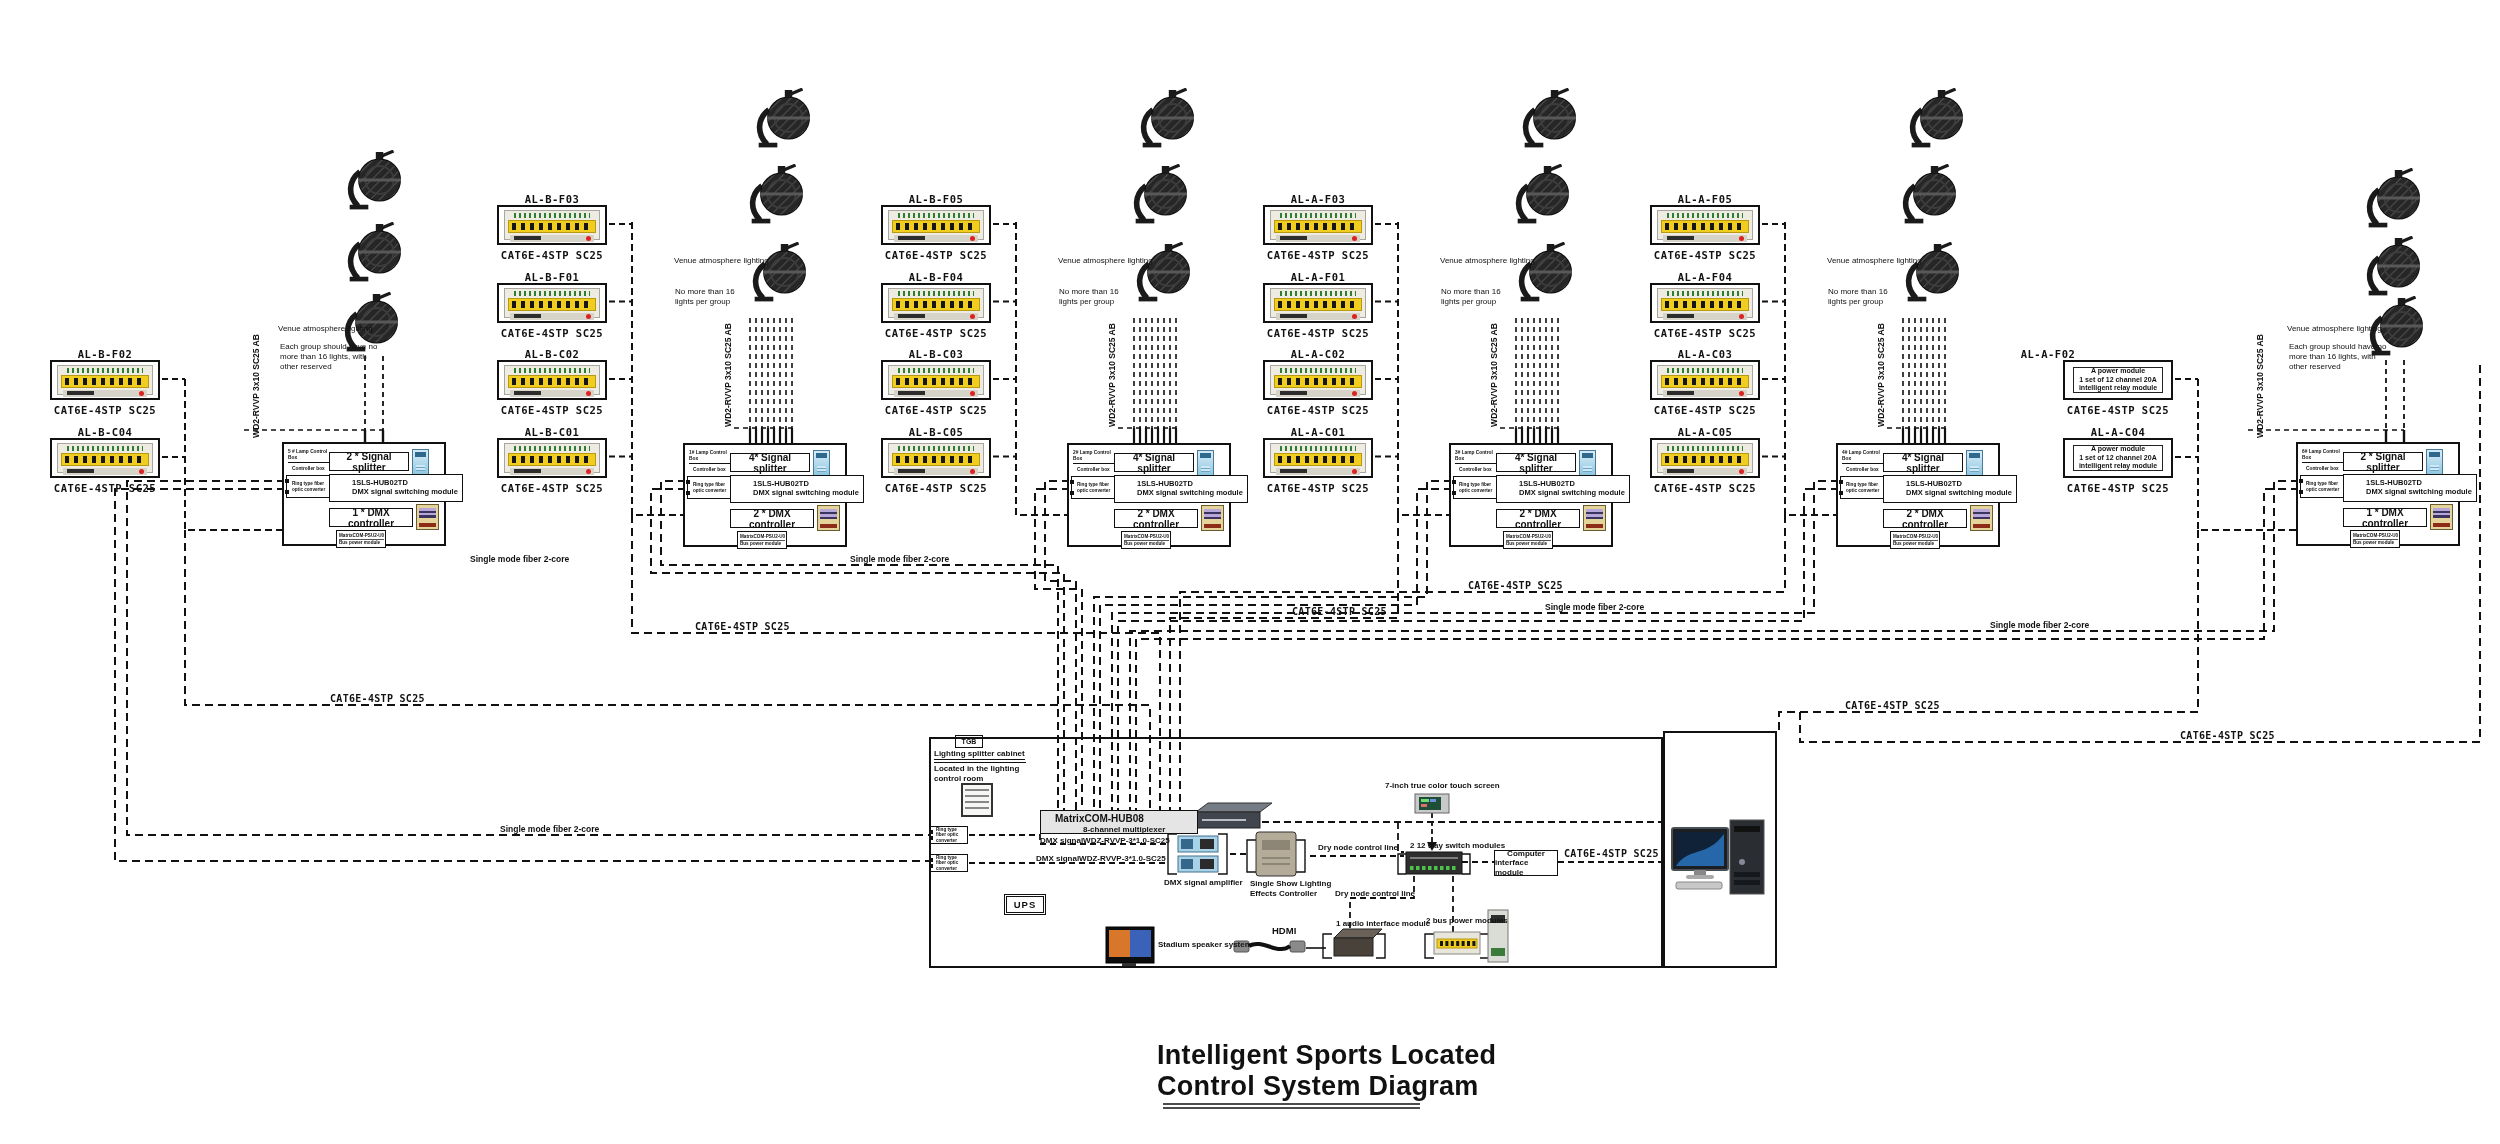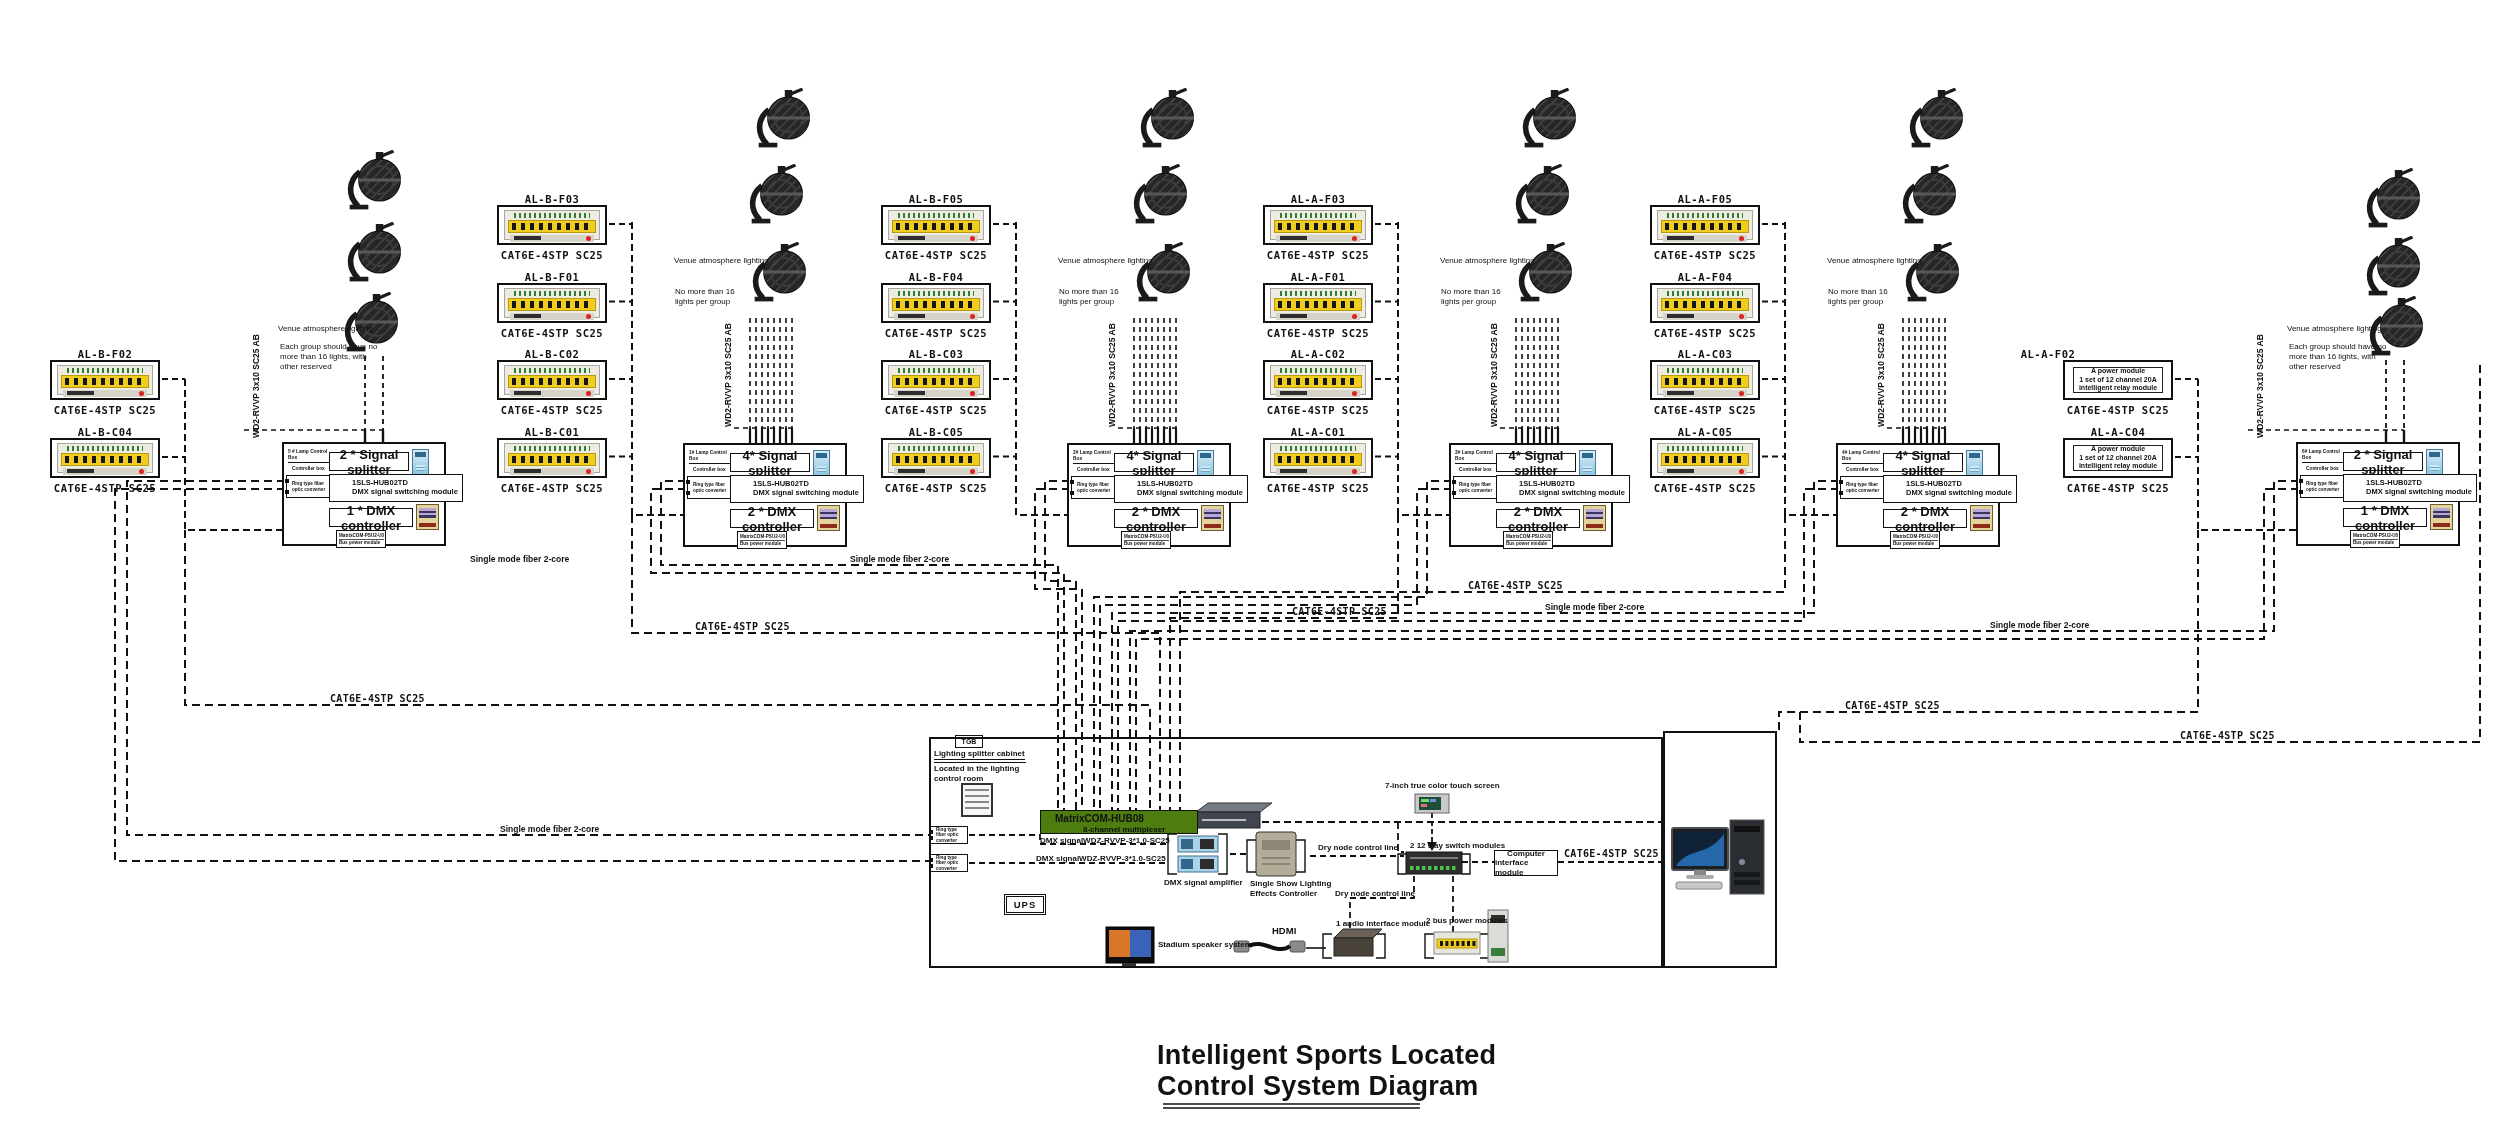--- a/index.html
+++ b/index.html
@@ -18,21 +18,21 @@
   .r-bot{height:7px;margin:2px 5px 0;background:#d6d4c8;position:relative;}
   .r-bot::before{content:"";position:absolute;left:4px;top:1px;width:32%;height:4px;background:#2d2d2d;}
   .r-bot::after{content:"";position:absolute;right:3px;top:1px;width:5px;height:5px;border-radius:50%;background:#d22;}
   .power-inner{position:absolute;inset:5px 8px;border:1.5px solid #222;display:flex;flex-direction:column;
       align-items:center;justify-content:center;font-size:7px;font-weight:bold;line-height:1.25;text-align:center;}
   .ctrl{border:2px solid #111;background:#fff;z-index:2;}
   .ctrl-title{position:absolute;left:4px;top:5px;width:48px;font-size:4.8px;font-weight:bold;line-height:1.3;}
   .ctrl-title .t1{display:block;border-bottom:.8px solid #111;padding-bottom:1px;}
   .ctrl-title .t2{display:block;margin-top:3px;margin-left:4px;}
   .cbox{position:absolute;border:1.4px solid #111;background:#fff;display:flex;align-items:center;
-        justify-content:center;font-size:13px;font-weight:bold;text-align:center;}
+        justify-content:center;font-size:10px;font-weight:bold;text-align:center;}
   .hubbox{flex-direction:column;align-items:flex-start;justify-content:center;padding-left:22px;line-height:1.15;font-size:7.5px;}
   .busbox{flex-direction:column;font-size:4.6px;line-height:1.3;align-items:flex-start;padding-left:2px;}
   .busbox span{border-bottom:.5px solid #555;}
   .busbox span:last-child{border-bottom:none;}
   .conv{position:absolute;border:1px solid #111;background:#fff;font-size:4.6px;font-weight:bold;
         line-height:1.1;display:flex;align-items:center;padding-left:5px;}
   .conv::before{content:"";position:absolute;left:-2px;top:3px;width:4px;height:4px;background:#111;}
   .conv::after{content:"";position:absolute;left:-2px;bottom:3px;width:4px;height:4px;background:#111;}
   .dev-blue{position:absolute;background:linear-gradient(#cfe8f5 15%,#8fc6e0);border:1px solid #4a7a99;}
   .dev-blue::before{content:"";position:absolute;left:2px;right:2px;top:2px;height:5px;background:#2e688c;}
@@ -48,21 +48,21 @@
   .runlabel{font-family:"DejaVu Sans Mono",monospace;font-size:10px;font-weight:bold;letter-spacing:.3px;
             white-space:nowrap;z-index:3;}
   .fiblabel{font-size:8.5px;font-weight:bold;white-space:nowrap;z-index:3;}
   .bigbox{border:2.5px solid #111;background:transparent;z-index:1;}
   .crlabel{font-size:8px;font-weight:bold;line-height:1.3;z-index:3;}
   .tgb{border:1.2px solid #111;font-size:7px;font-weight:bold;text-align:center;line-height:12px;z-index:3;}
   .ups{border:1.6px solid #111;font-size:9.5px;font-weight:bold;text-align:center;z-index:3;
        box-shadow:0 0 0 1px #fff,0 0 0 2px #111;letter-spacing:1px;line-height:15px;background:#fff;}
   .ifbox{border:1.5px solid #111;background:#fff;font-size:8px;font-weight:bold;line-height:1.2;
          display:flex;flex-direction:column;align-items:center;justify-content:center;z-index:3;}
-  .hublabel{border:1.5px solid #111;background:#4d7c0f;z-index:2;padding:2px 0 0 14px;line-height:1.2;}
+  .hublabel{border:1.5px solid #111;background:#e5e5e5;z-index:2;padding:2px 0 0 14px;line-height:1.2;}
   .hublabel .h1{font-size:10px;font-weight:bold;display:block;}
   .hublabel .h2{font-size:8px;font-weight:bold;display:block;padding-left:8px;margin-left:20px;}
   .cabtitle{font-size:8px;font-weight:bold;border-bottom:1px solid #111;padding-bottom:1px;z-index:3;white-space:nowrap;}
   .cabsub{font-size:8px;font-weight:bold;line-height:1.25;z-index:3;border-top:1px solid #111;padding-top:1px;}
   .title{font-size:27px;font-weight:bold;white-space:nowrap;z-index:3;letter-spacing:.3px;}
 </style>
 </head>
 <body>
 
 <div id="stage">

